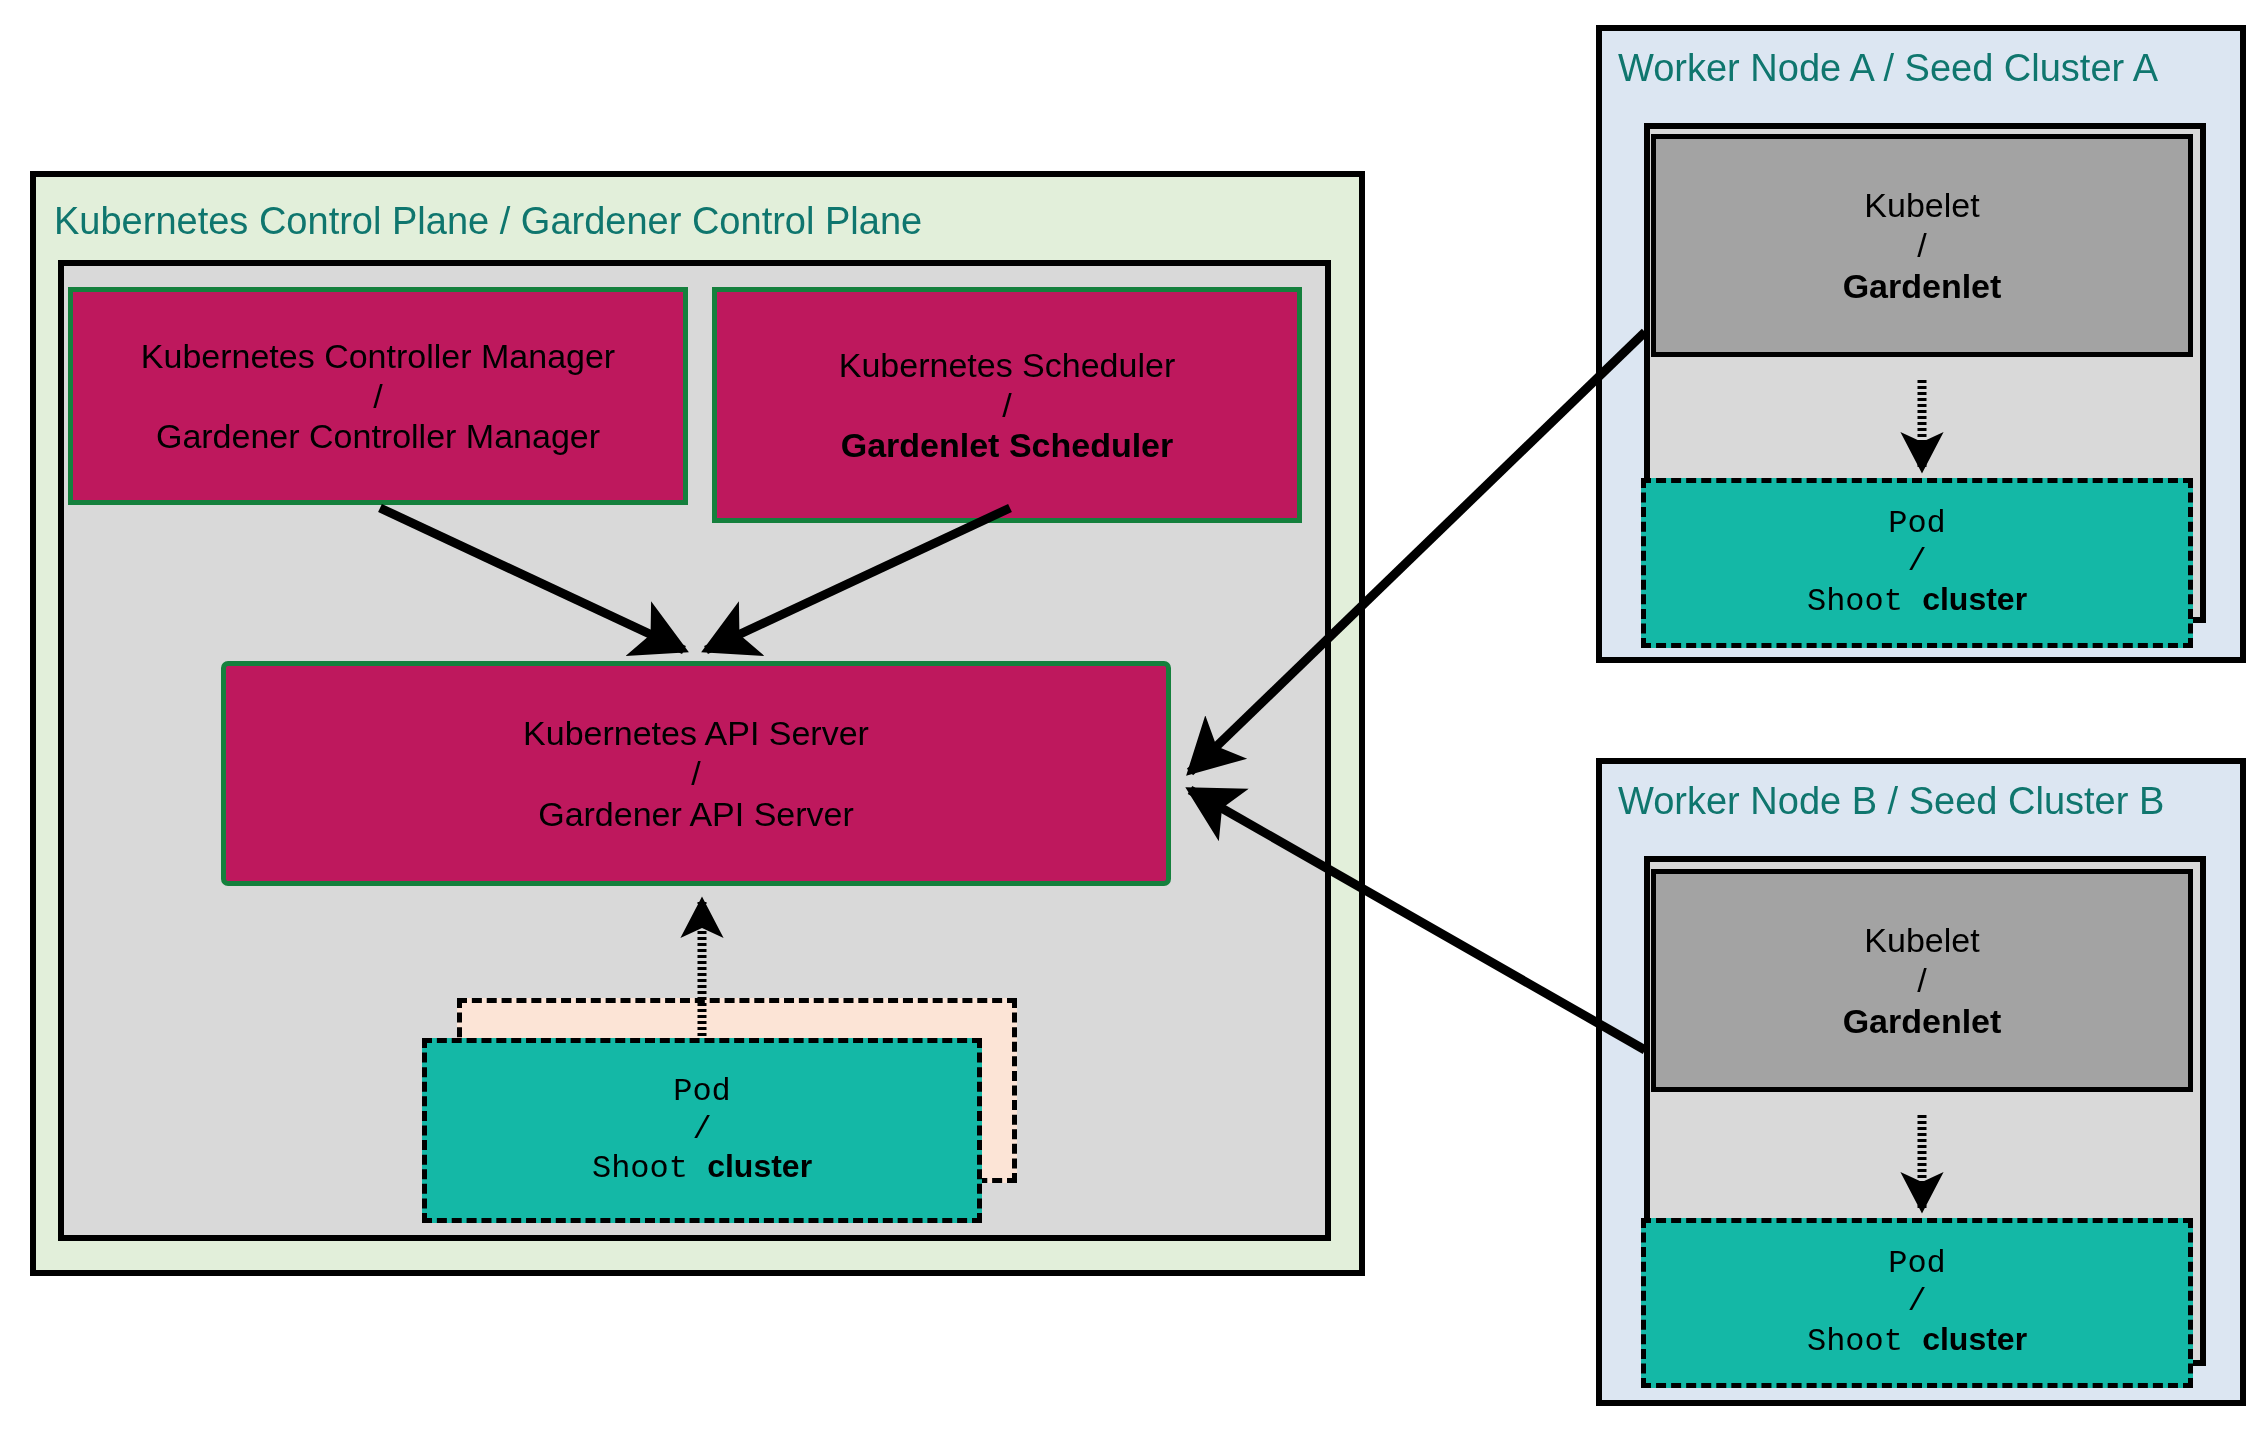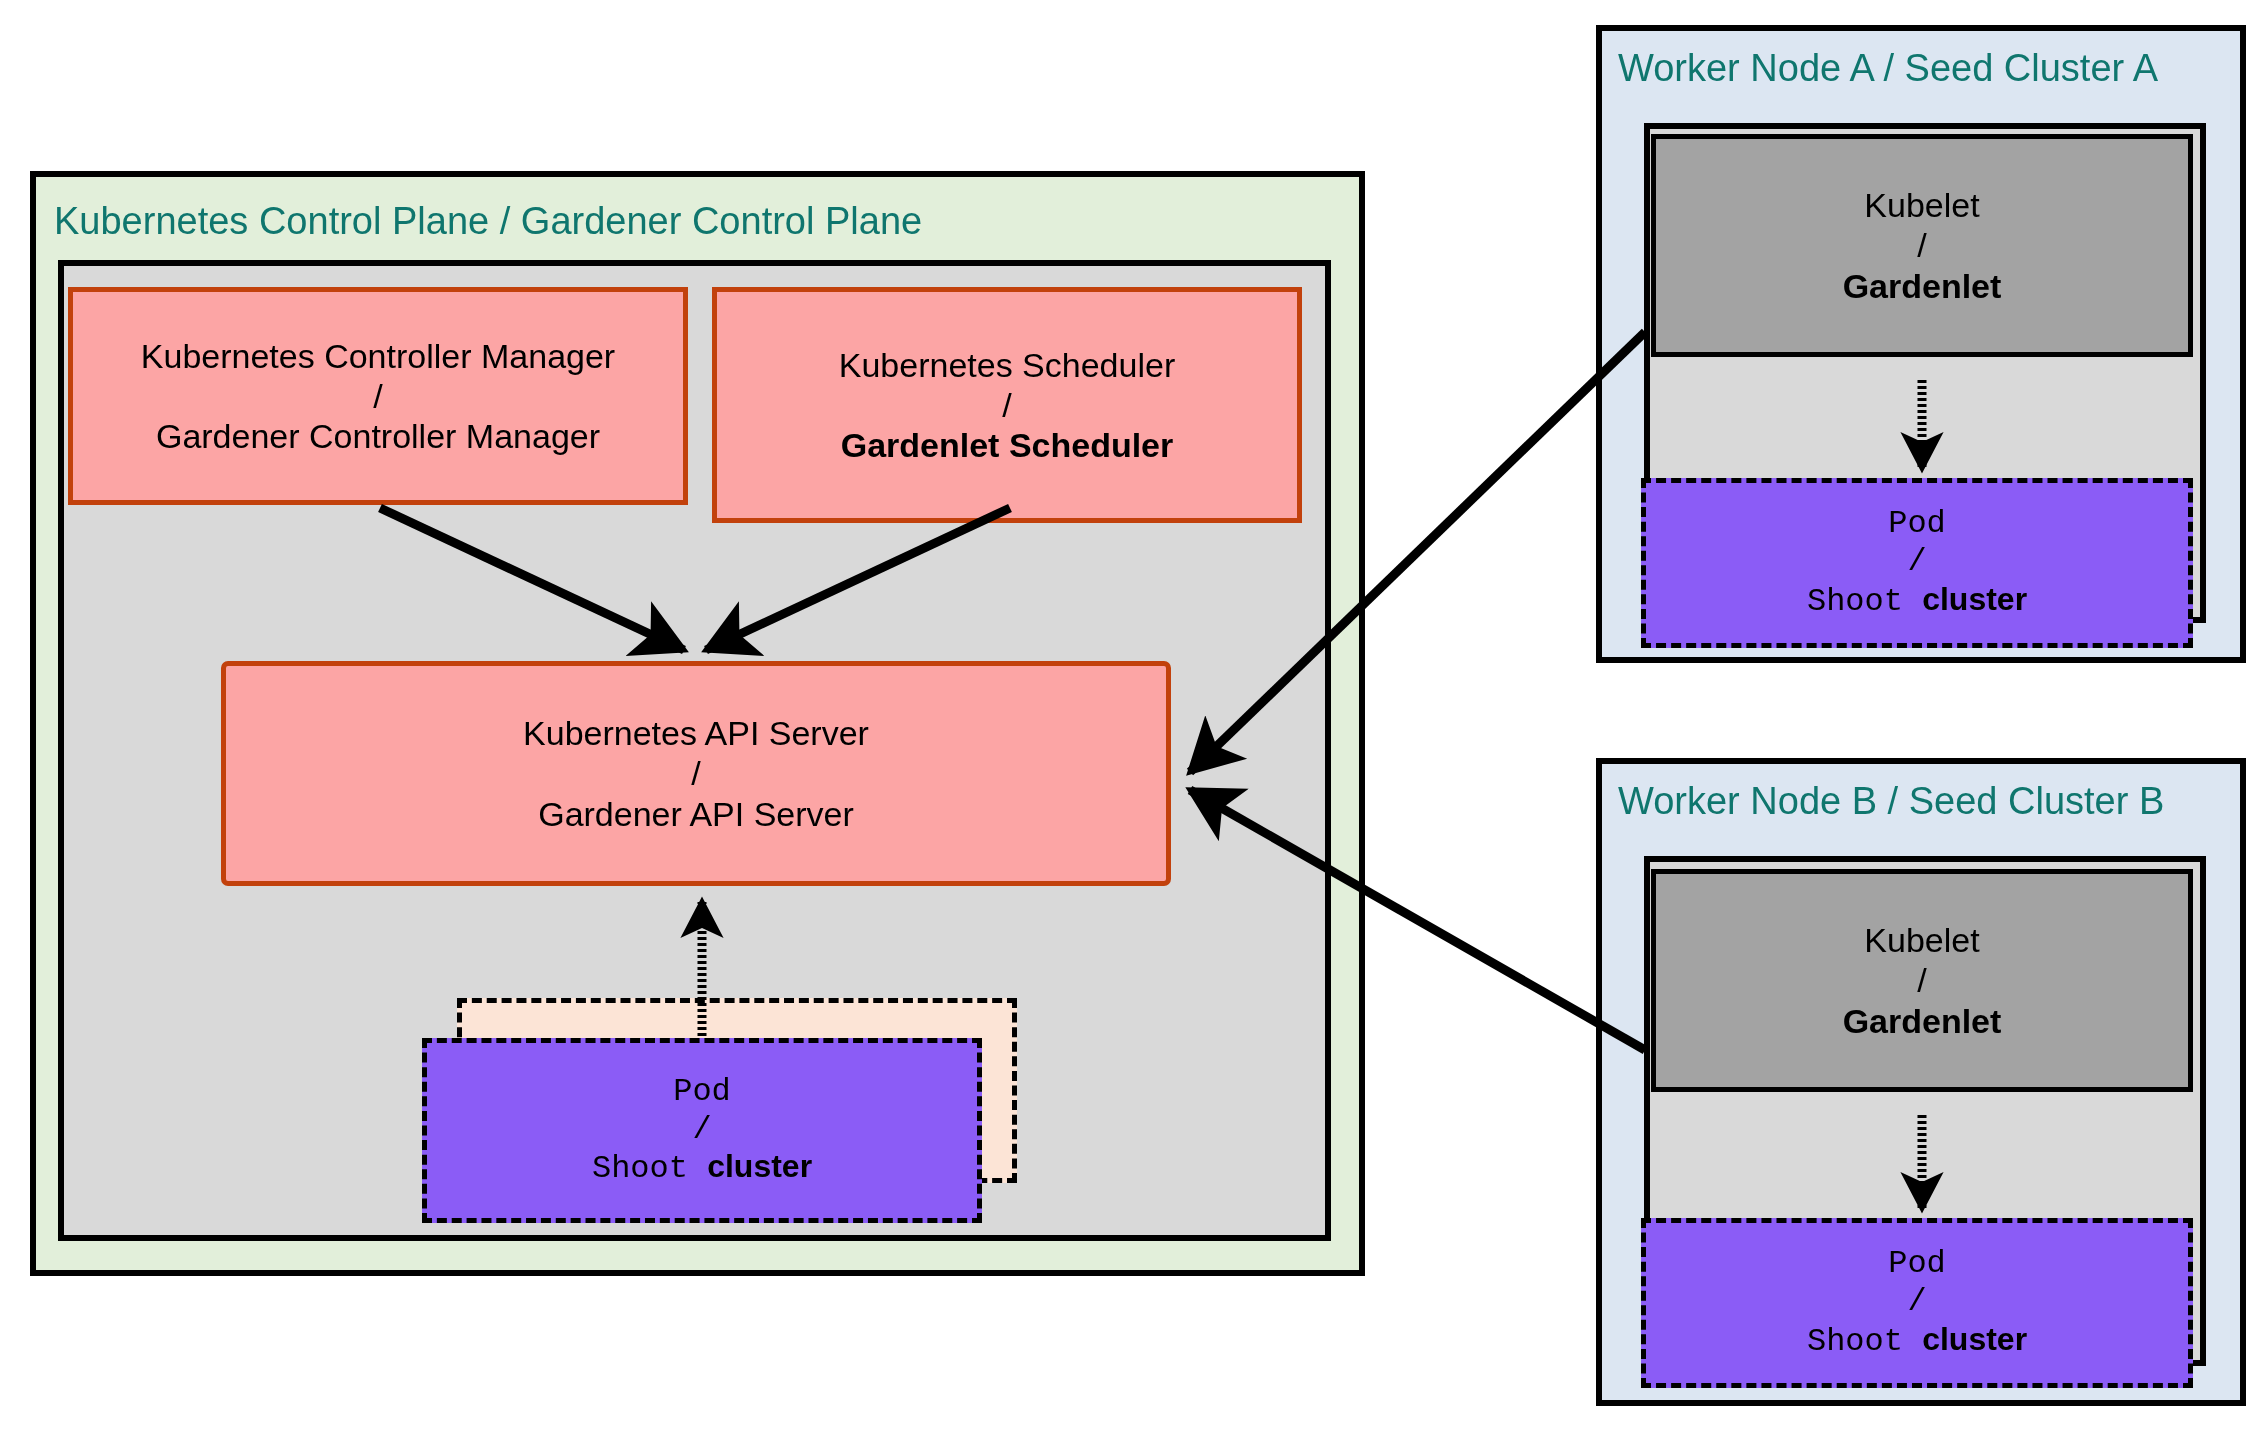--- a/index.html
+++ b/index.html
@@ -50,29 +50,29 @@
   
   .box {
     display: flex;
     flex-direction: column;
     align-items: center;
     justify-content: center;
     text-align: center;
     line-height: 1.18;
   }
   .box-green {
-    background: #fca5a5;
-    border: 5px solid #c2410c;
+    background: #be185d;
+    border: 5px solid #15803d;
   }
   .box-orange {
     background: #a3a3a3;
     border: 5px solid #000000;
   }
   .box-pod {
-    background: #8b5cf6;
+    background: #14b8a6;
     border: 5px dashed #000000;
   }
   .box-pod-ghost {
     background: #fce4d6;
     border: 5px dashed #000000;
   }
 
   .line { display: block; white-space: nowrap; }
   .t-sans   { font-family: "Liberation Sans", sans-serif; font-size: 34px; }
   .t-sans-b { font-family: "Liberation Sans", sans-serif; font-size: 34px; font-weight: bold; }

